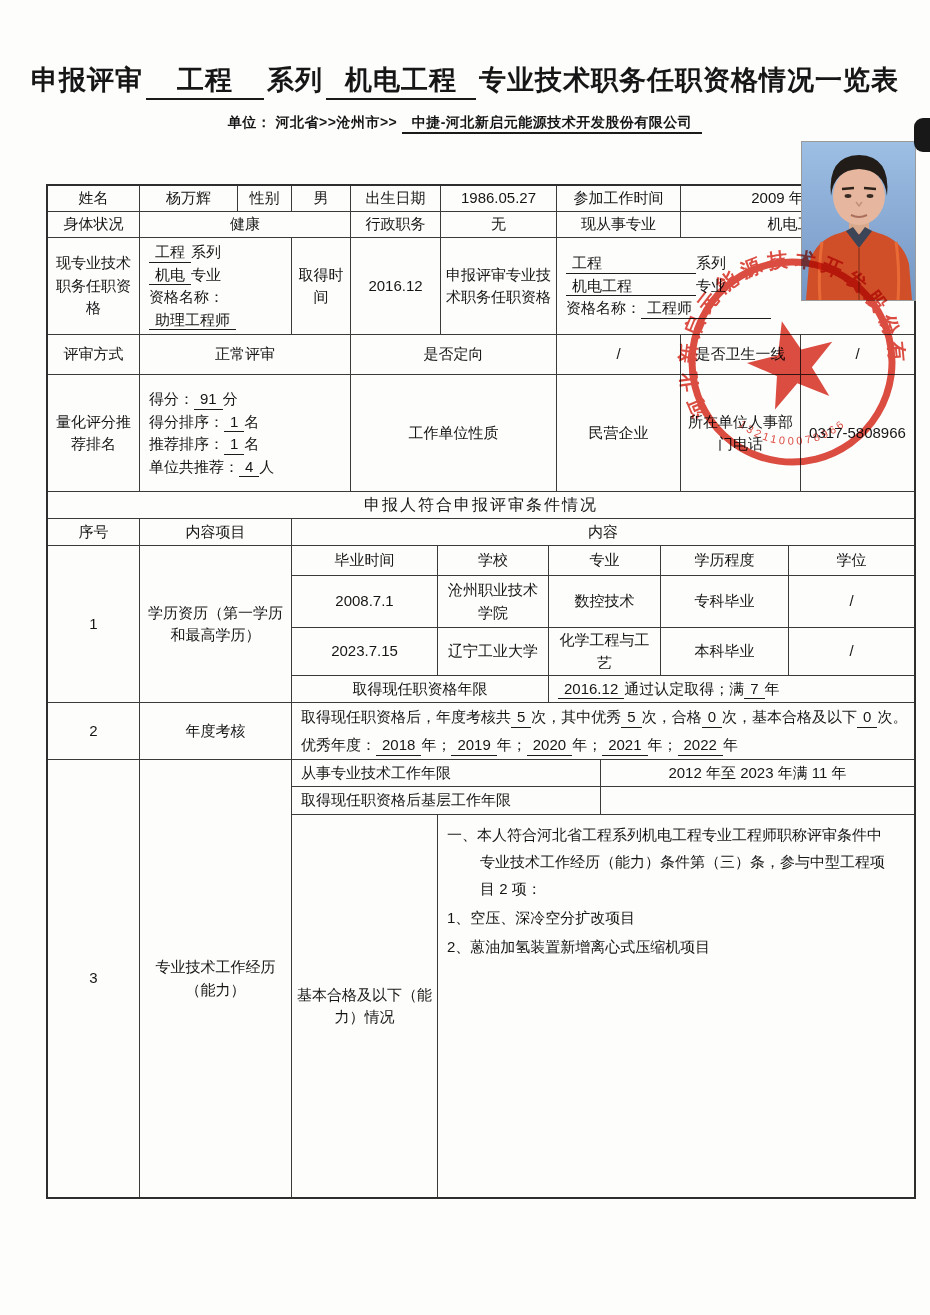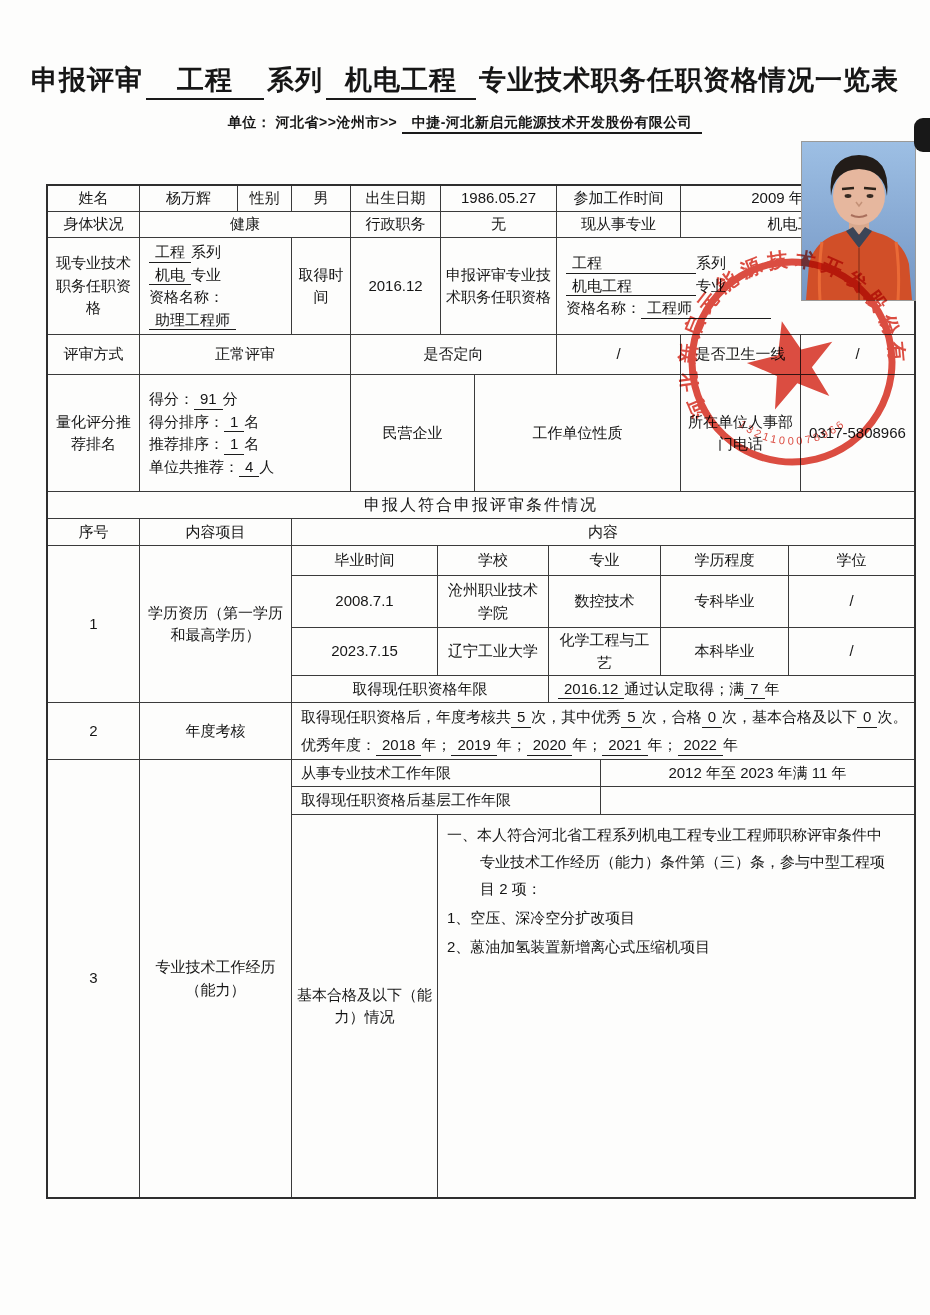--- a/index.html
+++ b/index.html
@@ -116,22 +116,22 @@
     </div>
 
     <div class="r" style="height:117px">
       <div class="c w92">量化评分推荐排名</div>
       <div class="c w211 al">
         <div class="ln"><span>得分：</span><span class="u">91</span><span>分</span></div>
         <div class="ln"><span>得分排序：</span><span class="u">1</span><span>名</span></div>
         <div class="ln"><span>推荐排序：</span><span class="u">1</span><span>名</span></div>
         <div class="ln"><span>单位共推荐：</span><span class="u">4</span><span>人</span></div>
       </div>
+      <div class="c w206">工作单位性质</div>
       <div class="c w124">民营企业</div>
-      <div class="c w206">工作单位性质</div>
       <div class="c w120">所在单位人事部门电话</div>
       <div class="c w113 nr brk">0317-5808966</div>
     </div>
 
     <div class="r" style="height:27px">
       <div class="c w866 nr sec">申报人符合申报评审条件情况</div>
     </div>
 
     <div class="r" style="height:27px">
       <div class="c w92">序号</div>

